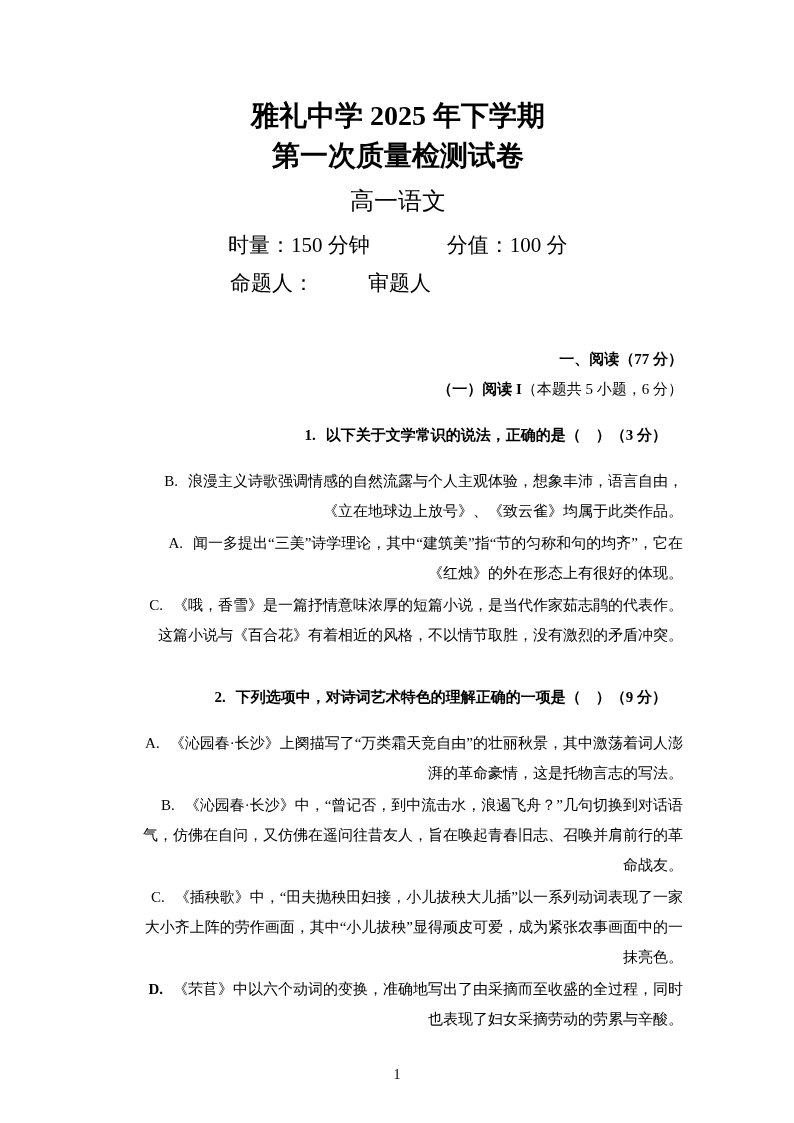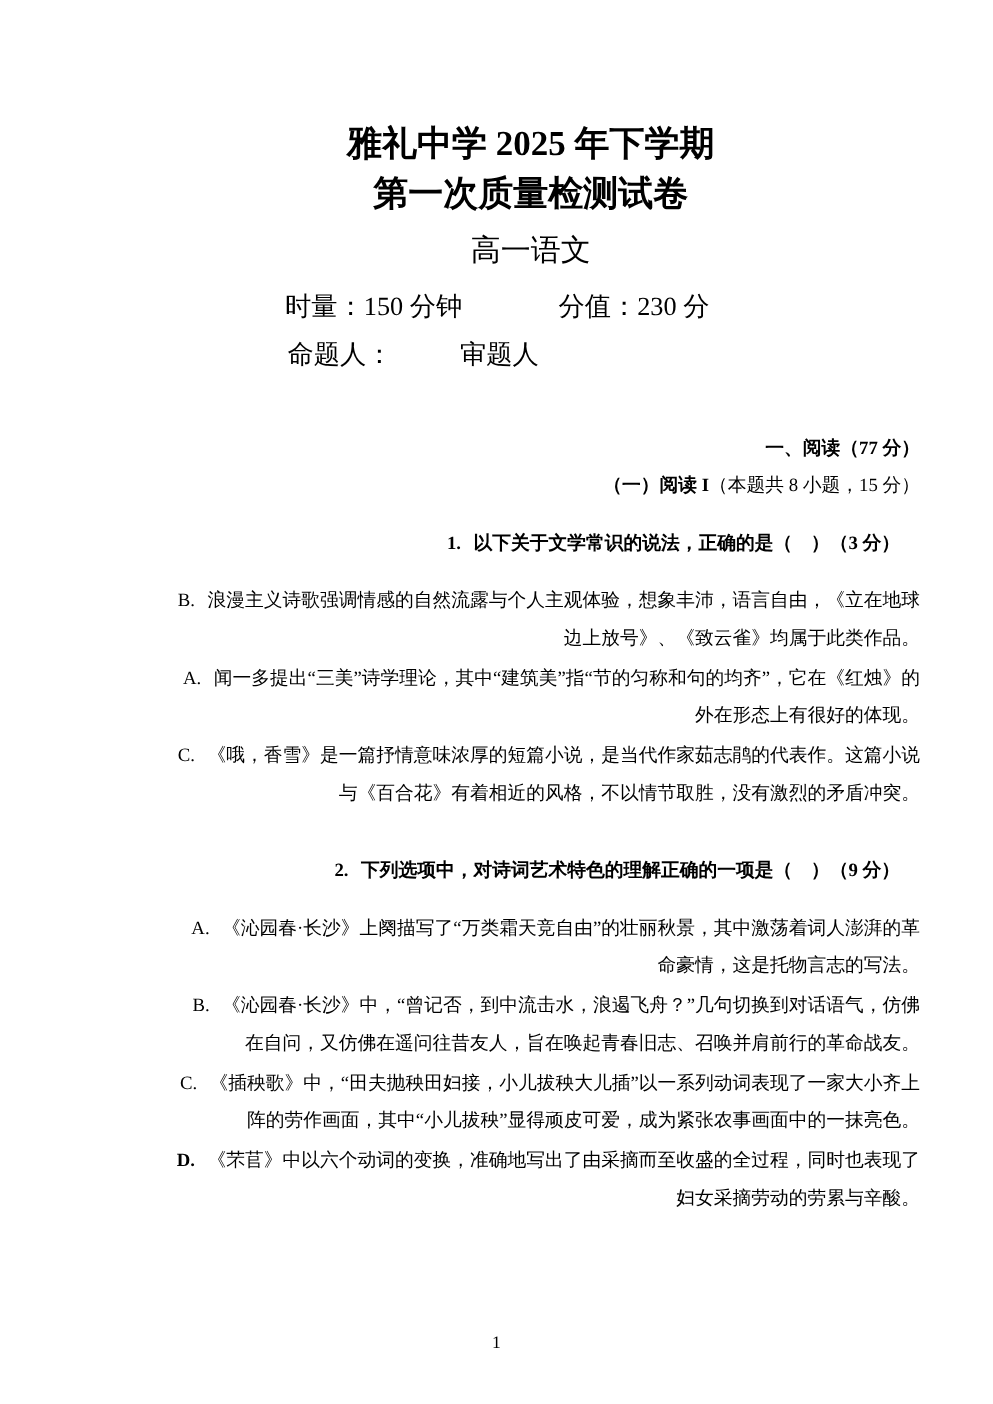--- a/index.html
+++ b/index.html
@@ -5,21 +5,21 @@
   html, body { margin: 0; padding: 0; }
   body {
     width: 794px; height: 1123px;
     background: #ffffff; color: #000000;
     font-family: "Liberation Serif", "DejaVu Serif", serif;
   }
   .page {
     position: relative;
     width: 794px; height: 1123px;
     box-sizing: border-box;
-    padding: 96px 58px 0 113px;
+    padding: 96px 111px 0 113px;
     overflow: hidden;
     background: #ffffff;
   }
   p { margin: 16px; }
   .title-block { text-align: center; }
   .title-line { font-size: 28px; font-weight: bold; line-height: 40px; }
   .subject    { font-size: 24px; font-weight: normal; line-height: 38px; margin-top: 6px; }
   .meta-row   { display: flex; font-size: 21px; line-height: 34px; text-align: right; }
   .meta-row.row1 { margin-top: 8px; padding-left: 115px; gap: 77px; }
   .meta-row.row2 { margin-top: 4px; padding-left: 117px; gap: 54px; }
@@ -43,33 +43,33 @@
 <div class="page">
 
   <header class="title-block">
     <div class="title-line">雅礼中学 2025 年下学期</div>
     <div class="title-line">第一次质量检测试卷</div>
     <div class="subject">高一语文</div>
   </header>
 
   <div class="meta-row row1">
     <span>时量：150 分钟</span>
-    <span>分值：230 分</span>
+    <span>分值：100 分</span>
   </div>
   <div class="meta-row row2">
     <span>命题人：</span>
     <span>审题人</span>
   </div>
 
   <main class="content">
 
     <div class="section-heading">一、阅读（77 分）</div>
 
     <div class="subsection">
-      <span class="bold">（一）阅读 I</span><span>（本题共 8 小题，15 分）</span>
+      <span class="bold">（一）阅读 I</span><span>（本题共 5 小题，6 分）</span>
     </div>
 
     <div class="question">
       <p class="stem"><span class="opt-label">1.</span><span>以下关于文学常识的说法，正确的是（　）（3 分）</span></p>
       <p class="option"><span class="opt-label">B.</span><span>浪漫主义诗歌强调情感的自然流露与个人主观体验，想象丰沛，语言自由，《立在地球边上放号》、《致云雀》均属于此类作品。</span></p>
       <p class="option"><span class="opt-label">A.</span><span>闻一多提出“三美”诗学理论，其中“建筑美”指“节的匀称和句的均齐”，它在《红烛》的外在形态上有很好的体现。</span></p>
       <p class="option"><span class="opt-label">C.</span><span>《哦，香雪》是一篇抒情意味浓厚的短篇小说，是当代作家茹志鹃的代表作。这篇小说与《百合花》有着相近的风格，不以情节取胜，没有激烈的矛盾冲突。</span></p>
     </div>
 
     <div class="question">

